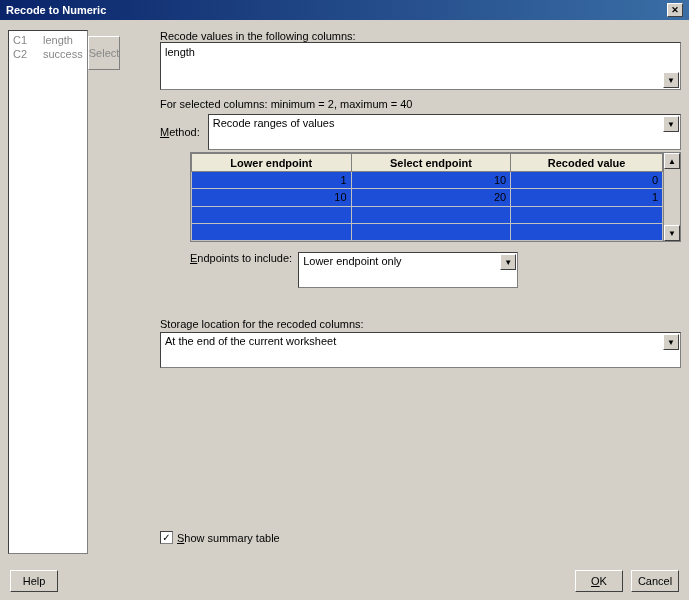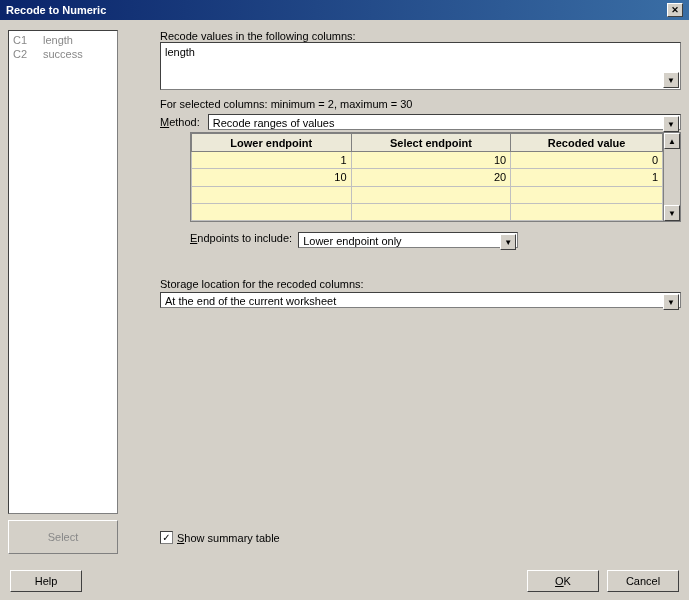--- a/index.html
+++ b/index.html
@@ -37,21 +37,20 @@
 }
 .content {
   display: flex;
   padding: 10px 8px 0 8px;
   gap: 10px;
   height: 534px;
 }
 .left-panel {
   width: 110px;
   display: flex;
-  flex-direction: column;
 }
 .column-list {
   flex: 1;
   background: #fff;
   border: 1px solid #7f7f7f;
   border-top-color: #404040;
   border-left-color: #404040;
   padding: 2px;
   font-size: 11px;
 }
@@ -94,21 +93,21 @@
   border-right-color: #404040;
   border-bottom-color: #404040;
   display: flex;
   align-items: center;
   justify-content: center;
   font-size: 8px;
 }
 .method-row { display: flex; align-items: center; gap: 8px; margin-top: 4px; }
 .dropdown {
   flex: 1;
-  height: 16px;
+  height: 36px;
   background: #fff;
   border: 1px solid #7f7f7f;
   border-top-color: #404040;
   border-left-color: #404040;
   position: relative;
   padding: 2px 20px 2px 4px;
   font-size: 11px;
 }
 .dropdown-arrow {
   position: absolute;
@@ -126,21 +125,21 @@
 .table-wrap {
   margin-top: 2px;
   margin-left: 30px;
   display: flex;
   border: 1px solid #7f7f7f;
   height: 90px;
 }
 .recode-table {
   border-collapse: collapse;
   flex: 1;
-  background: #fef9c3;
+  background: #1d4ed8;
 }
 .recode-table th {
   background: #ece9d8;
   border: 1px solid #808080;
   font-weight: bold;
   font-size: 11px;
   padding: 2px;
   height: 18px;
 }
 .recode-table td {
@@ -201,21 +200,21 @@
   bottom: 0;
   left: 0;
   right: 0;
   height: 36px;
   padding: 6px 10px;
   display: flex;
   justify-content: space-between;
 }
 .bottom-bar .btn-group { display: flex; gap: 8px; }
 .btn {
-  width: 72px;
+  width: 48px;
   height: 22px;
   background: #d4d0c8;
   border: 1px solid #fff;
   border-right-color: #404040;
   border-bottom-color: #404040;
   font-size: 11px;
   cursor: default;
   display: flex;
   align-items: center;
   justify-content: center;
@@ -249,21 +248,21 @@
 
   <div class="right-panel">
     <div class="lbl">Recode values in the following columns:</div>
     <div class="columns-box">
       <span>length</span>
       <div class="scroll-btn" style="bottom:1px">
         <span>▼</span>
       </div>
     </div>
 
-    <div class="lbl" style="margin-top:8px">For selected columns: minimum = 2, maximum = 30</div>
+    <div class="lbl" style="margin-top:8px">For selected columns: minimum = 2, maximum = 40</div>
 
     <div class="method-row">
       <span class="lbl"><span class="label-underline">M</span>ethod:</span>
       <div class="dropdown">
         <span>Recode ranges of values</span>
         <div class="dropdown-arrow">▼</div>
       </div>
     </div>
 
     <div class="table-wrap">

